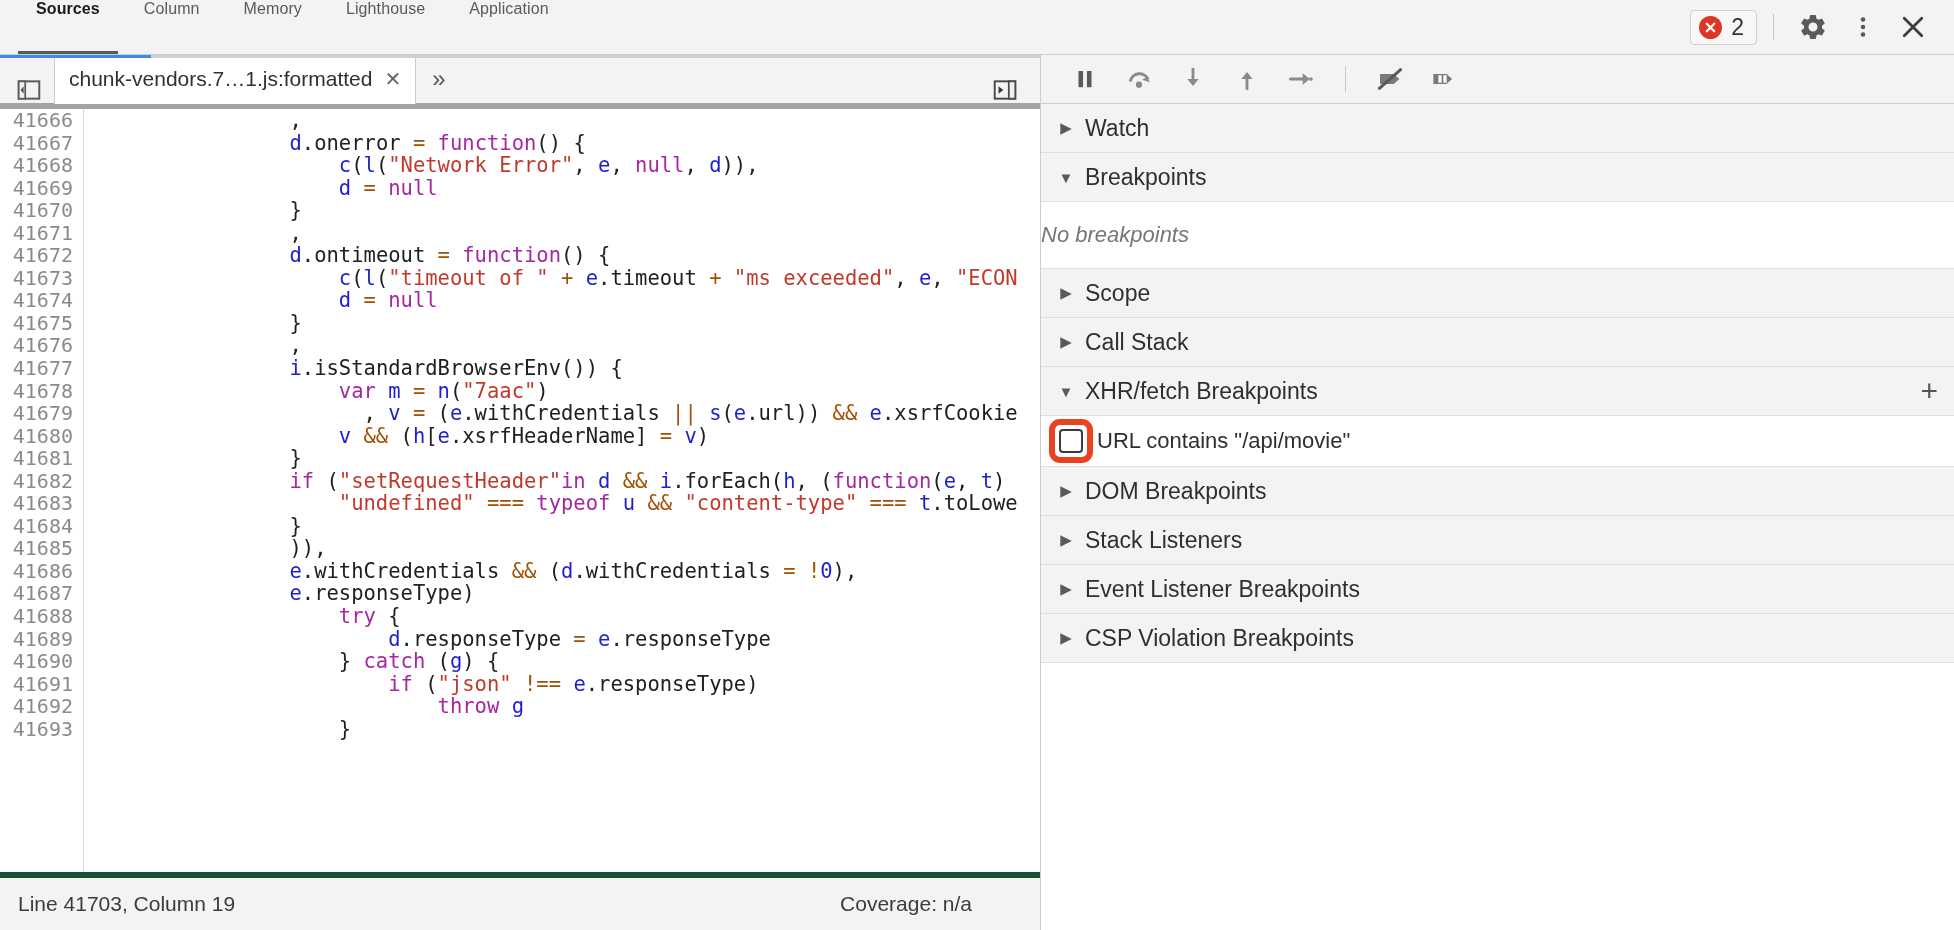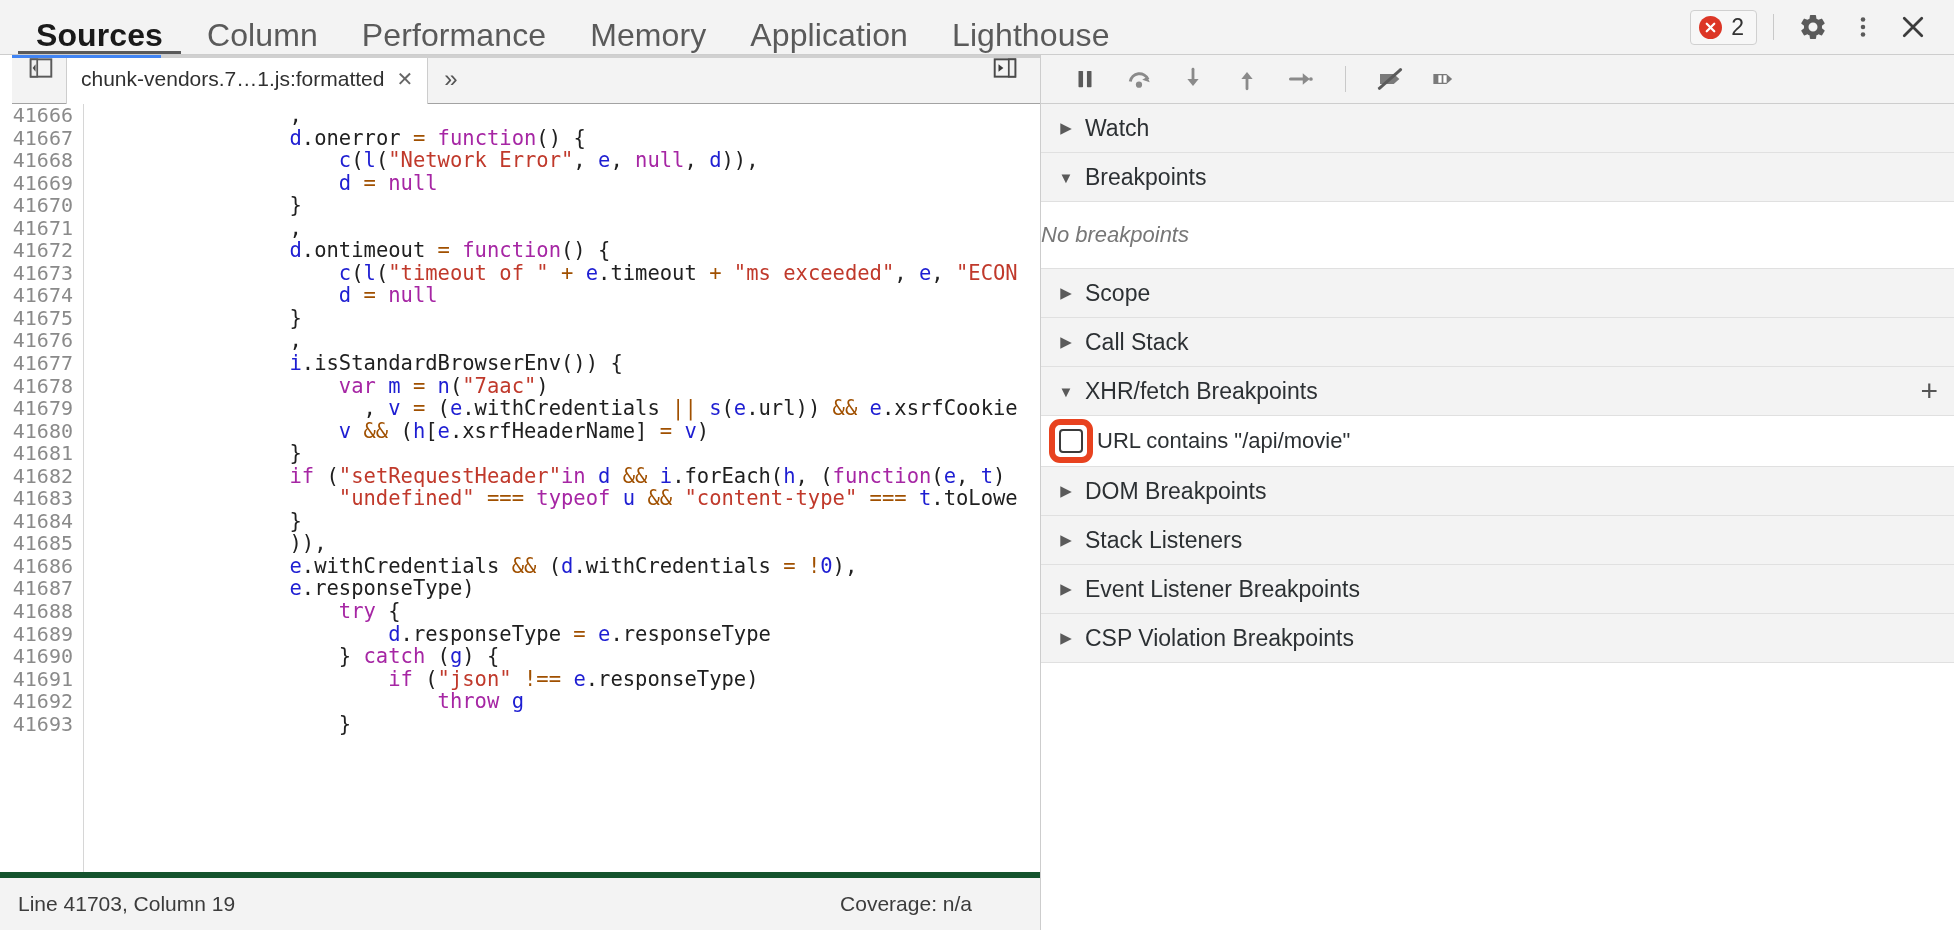--- a/index.html
+++ b/index.html
@@ -33,23 +33,23 @@
     align-items: stretch;
     position: relative;
   }
   .panel-tabs {
     display: flex;
     align-items: stretch;
     padding-left: 14px;
   }
   .panel-tab {
     display: flex;
-    align-items: flex-end;
+    align-items: flex-start;
     padding: 0 22px;
-    font-size: 32px;
+    font-size: 16px;
     color: #5a5a5a;
     cursor: pointer;
     position: relative;
     white-space: nowrap;
     letter-spacing: 0.1px;
   }
   .panel-tab.active {
     color: #1a1a1a;
     font-weight: 700;
   }
@@ -125,25 +125,24 @@
     background: #ffffff;
     border-right: 1px solid #cdcdcd;
     position: relative;
   }
 
   
   .file-tabbar {
     height: 48px;
     min-height: 48px;
     background: #f3f3f3;
-    border-bottom: 1px solid #a3a3a3;
-    display: flex;
-    align-items: flex-start;
-    position: relative;
-    margin-left: 12px;
+    border-bottom: 6px solid #a3a3a3;
+    display: flex;
+    align-items: flex-end;
+    position: relative;
   }
   .progress-track {
     position: absolute;
     top: 0; left: 0; right: 0;
     height: 3px;
     background: #d0d0d0;
   }
   .progress-fill {
     height: 3px;
     background: #4285f4;
@@ -370,30 +369,27 @@
 
   <div class="top-bar">
     <div class="panel-tabs">
       <div class="panel-tab active">
           <span>Sources</span>
         </div>
       <div class="panel-tab">
           <span>Column</span>
         </div>
       <div class="panel-tab">
-          <span>Performance</span>
+          <span>Memory</span>
         </div>
       <div class="panel-tab">
-          <span>Memory</span>
+          <span>Lighthouse</span>
         </div>
       <div class="panel-tab">
           <span>Application</span>
-        </div>
-      <div class="panel-tab">
-          <span>Lighthouse</span>
         </div>
     </div>
 
     <div class="top-bar-right">
       <div class="error-badge">
         <span class="err-circle">
           <svg width="15" height="15" viewBox="0 0 16 16">
               <path d="M4 4 L12 12 M12 4 L4 12" stroke="#fff" stroke-width="2.4" stroke-linecap="round"></path>
             </svg>
         </span>

